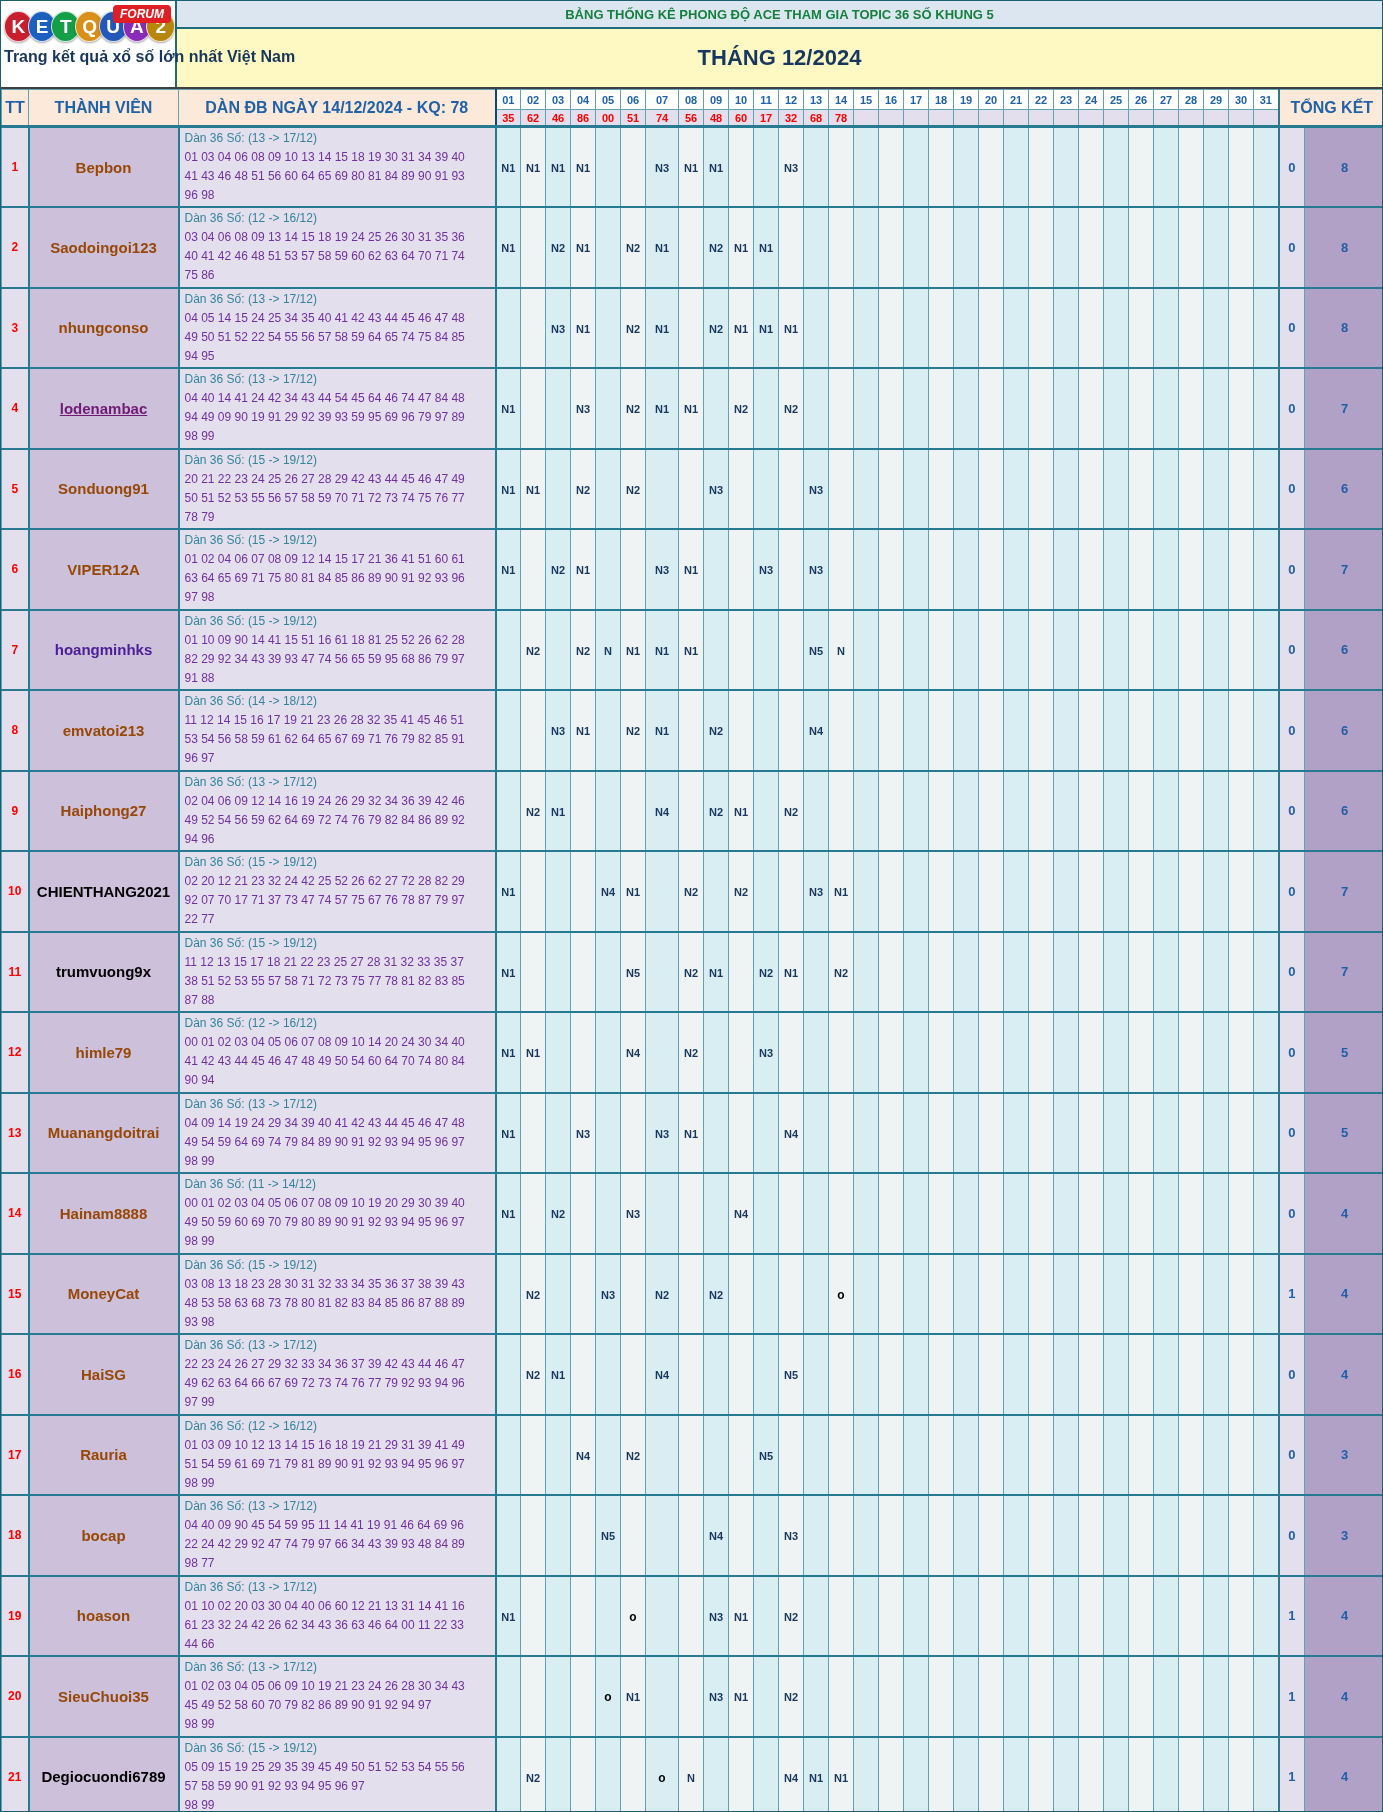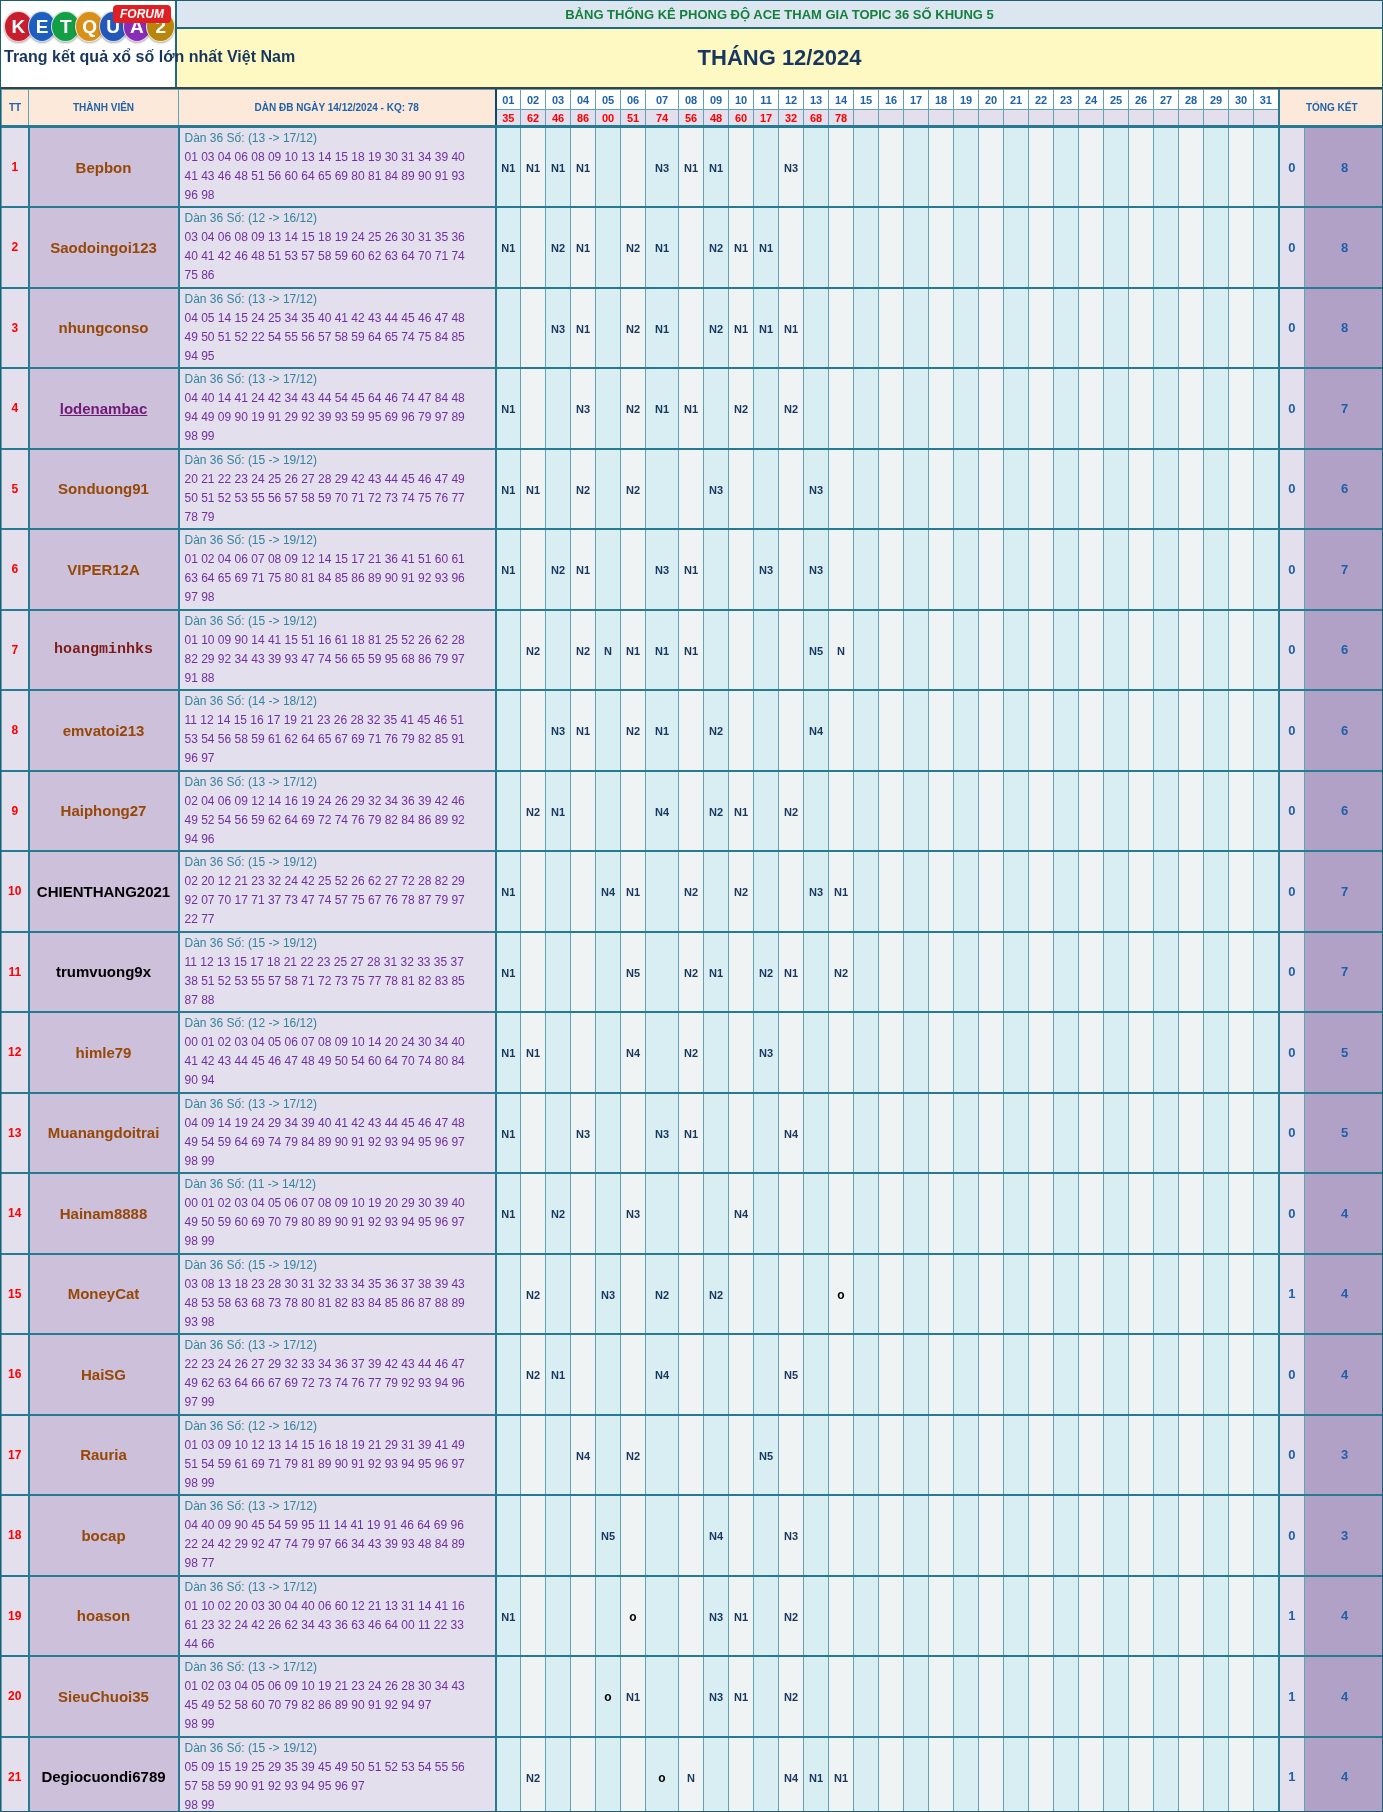--- a/index.html
+++ b/index.html
@@ -14,21 +14,21 @@
   .logo-letter:first-child{margin-left:0;}
   .forum-badge{position:absolute;top:4px;right:4px;background:#e01f25;color:#fff;font-style:italic;font-weight:bold;font-size:12px;padding:2px 7px;border-radius:4px;}
   .tagline{margin-top:6px;font-size:16px;font-weight:bold;color:#17365d;white-space:nowrap;}
   .titles{flex:1;display:flex;flex-direction:column;}
   .title1{height:28px;box-sizing:border-box;background:#dce6f1;border-bottom:2px solid #1f6a7d;display:flex;align-items:center;justify-content:center;color:#15803d;font-weight:bold;font-size:13px;}
   .title2{flex:1;background:#fef9c3;display:flex;align-items:center;justify-content:center;color:#17375e;font-weight:bold;font-size:22px;}
 
   
   table{border-collapse:collapse;table-layout:fixed;width:1383px;box-sizing:border-box;}
   th,td{border:1px solid #5fa3b4;padding:0;overflow:hidden;}
-  thead th{background:#fde9d9;color:#1f62aa;font-size:10px;font-weight:bold;text-align:center;}
+  thead th{background:#fde9d9;color:#1f62aa;font-size:16px;font-weight:bold;text-align:center;}
   thead th.day-h{background:#ffffff;font-size:11px;height:19px;}
   thead tr.red-row td{background:#e4dfec;color:#fe0000;font-weight:bold;font-size:11px;text-align:center;height:15px;border-bottom:3px solid #267a91;}
   thead th.h-fix{border-bottom:3px solid #267a91;}
   th.h-dan{border-right:2px solid #0c4a6e;}
   th.h-tk{border-left:2px solid #267a91;}
 
   tbody tr{height:80.5px;}
   tbody td{border-bottom:2px solid #267a91;vertical-align:middle;}
   td.tt{background:#e4dfec;color:#fe0000;font-weight:bold;font-size:12px;text-align:center;}
   td.member{background:#ccc0da;text-align:center;font-weight:bold;font-size:15px;border-left:2px solid #267a91;}
@@ -432,21 +432,21 @@
           <td class="day blue"></td>
           <td class="day plain"></td>
           <td class="day blue"></td>
           <td class="day plain"></td>
           <td class="day blue"></td>
           <td class="tk1">0</td>
           <td class="tk2">7</td>
         </tr>
         <tr>
           <td class="tt">7</td>
-          <td class="member" style="color: #7f1d1d; font-family: Liberation Mono, monospace;">hoangminhks</td>
+          <td class="member" style="color: #4c1d95;">hoangminhks</td>
           <td class="dan">
             <div class="dan-title">Dàn 36 Số: (15 -&gt; 19/12)</div>
             <div class="dan-line">01 10 09 90 14 41 15 51 16 61 18 81 25 52 26 62 28</div>
             <div class="dan-line">82 29 92 34 43 39 93 47 74 56 65 59 95 68 86 79 97</div>
             <div class="dan-line">91 88</div>
           </td>
           <td class="day blue"></td>
           <td class="day plain"><span class="n-mark">N2</span></td>
           <td class="day blue"></td>
           <td class="day plain"><span class="n-mark">N2</span></td>

